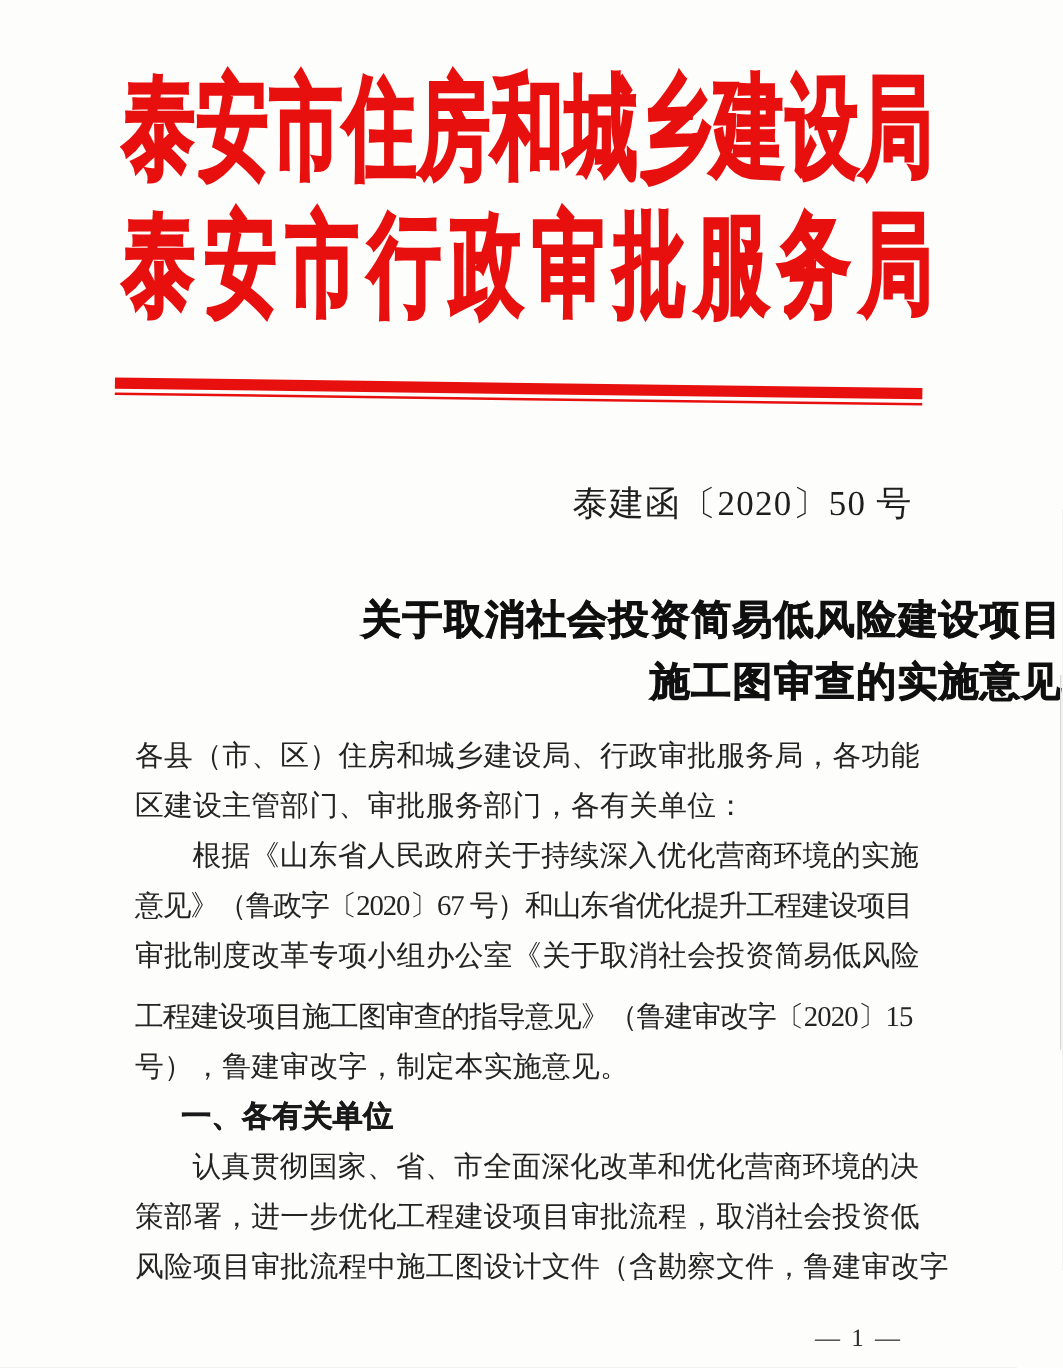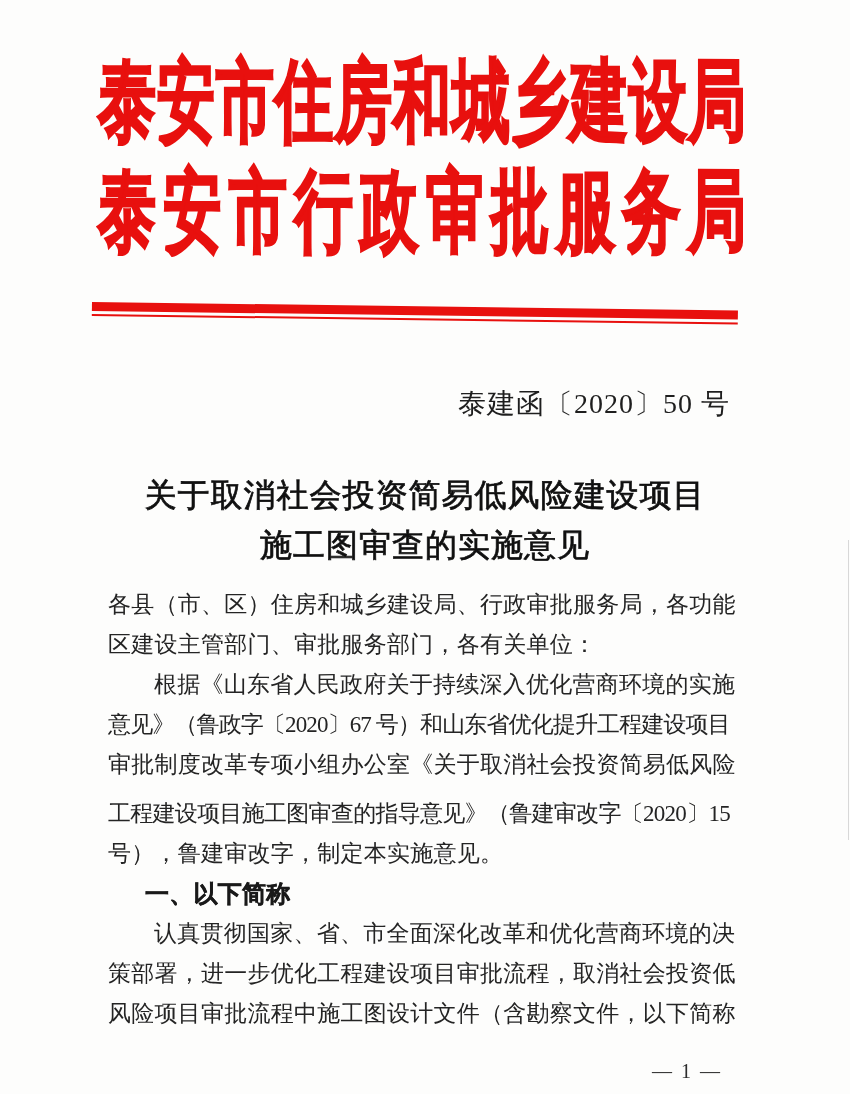--- a/index.html
+++ b/index.html
@@ -33,21 +33,21 @@
   .redline .thin{height:2px;background:#e8100e;margin-top:3px;}
   
   .docnum{
     position:absolute;top:384px;right:120px;
     font-size:28px;line-height:40px;color:#1e1e1e;
     letter-spacing:1px;white-space:nowrap;
   }
   
   .title{
     position:absolute;top:470px;left:0;width:850px;
-    text-align:center;font-weight:normal;color:#101010;
+    text-align:right;font-weight:bold;color:#101010;
     font-size:32px;line-height:50px;letter-spacing:1px;
     -webkit-text-stroke:0.7px #101010;
   }
   
   .docbody{
     position:absolute;left:108px;top:588px;width:630px;
     font-size:23px;color:#242424;
   }
   .bline{
     height:40px;line-height:34px;
@@ -114,22 +114,22 @@
   </div>
 
   <div class="docbody">
       <div class="bline ">各县（市、区）住房和城乡建设局、行政审批服务局，各功能</div>
       <div class="bline ">区建设主管部门、审批服务部门，各有关单位：</div>
       <div class="bline indent">根据《山东省人民政府关于持续深入优化营商环境的实施</div>
       <div class="bline " style="letter-spacing: -0.875px;">意见》（鲁政字〔2020〕67 号）和山东省优化提升工程建设项目</div>
       <div class="bline ">审批制度改革专项小组办公室《关于取消社会投资简易低风险</div>
       <div class="bline " style="letter-spacing: -0.709677px; margin-top: 9px;">工程建设项目施工图审查的指导意见》（鲁建审改字〔2020〕15</div>
       <div class="bline ">号），鲁建审改字，制定本实施意见。</div>
-      <div class="bline heading">一、以下简称</div>
+      <div class="bline heading">一、各有关单位</div>
       <div class="bline indent">认真贯彻国家、省、市全面深化改革和优化营商环境的决</div>
       <div class="bline ">策部署，进一步优化工程建设项目审批流程，取消社会投资低</div>
-      <div class="bline ">风险项目审批流程中施工图设计文件（含勘察文件，以下简称</div>
+      <div class="bline ">风险项目审批流程中施工图设计文件（含勘察文件，鲁建审改字</div>
     </div>
 
   <div class="pagenum">— 1 —</div>
 
   <div class="scan-edge"></div>
 </div>
 
 </body></html>

